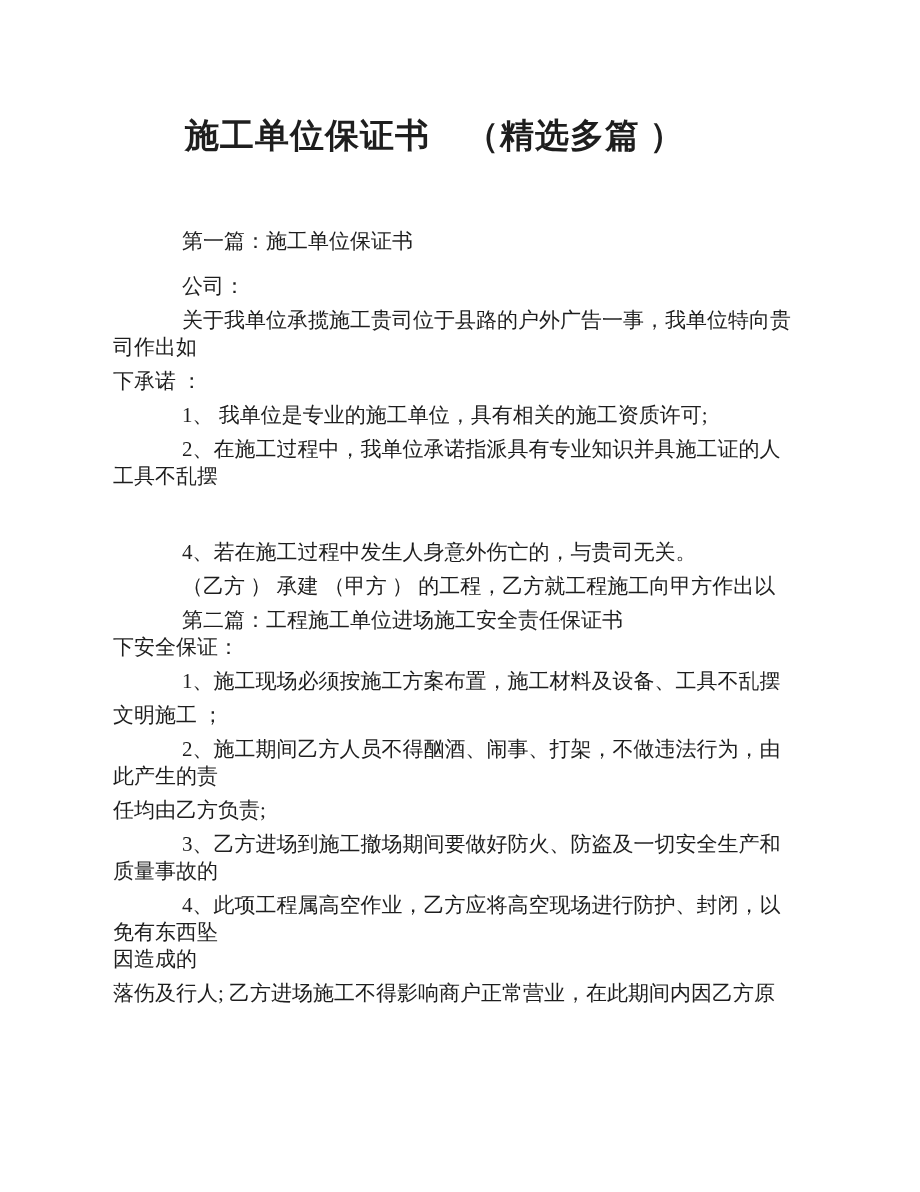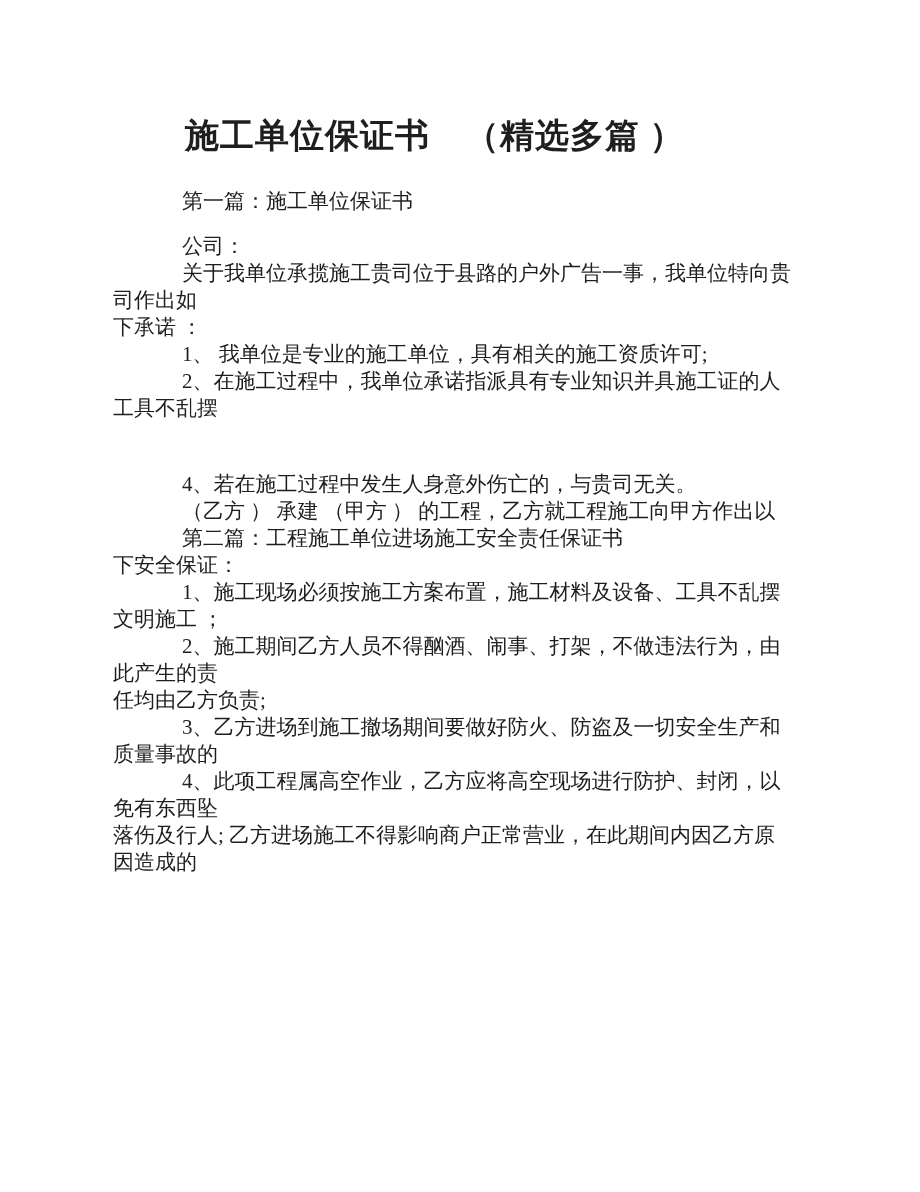--- a/index.html
+++ b/index.html
@@ -26,23 +26,23 @@
     white-space: pre;
     letter-spacing: 1px;
   }
   .line {
     font-size: 21px;
     line-height: 27px;
     white-space: pre;
     margin: 0;
   }
   .indent { padding-left: 69px; }
-  .mt60 { margin-top: 28px; }
+  .mt60 { margin-top: 68px; }
   .mt18 { margin-top: 18px; }
-  .mt9  { margin-top: 0; }
+  .mt9  { margin-top: 7px; }
   .mt41 { margin-top: 49px; }
 </style>
 </head>
 <body>
 
 <div class="page">
   <h1 class="doc-title">施工单位保证书　（精选多篇 ）</h1>
 
   <div class="line indent mt60">第一篇：施工单位保证书</div>
   <div class="line indent mt18">公司：</div>
@@ -58,15 +58,15 @@
   <div class="line">下安全保证：</div>
   <div class="line indent mt9">1、施工现场必须按施工方案布置，施工材料及设备、工具不乱摆</div>
   <div class="line mt9">文明施工 ；</div>
   <div class="line indent mt9">2、施工期间乙方人员不得酗酒、闹事、打架，不做违法行为，由</div>
   <div class="line">此产生的责</div>
   <div class="line mt9">任均由乙方负责;</div>
   <div class="line indent mt9">3、乙方进场到施工撤场期间要做好防火、防盗及一切安全生产和</div>
   <div class="line">质量事故的</div>
   <div class="line indent mt9">4、此项工程属高空作业，乙方应将高空现场进行防护、封闭，以</div>
   <div class="line">免有东西坠</div>
+  <div class="line">因造成的</div>
   <div class="line mt9">落伤及行人; 乙方进场施工不得影响商户正常营业，在此期间内因乙方原</div>
-  <div class="line">因造成的</div>
 </div>
 
 </body></html>

